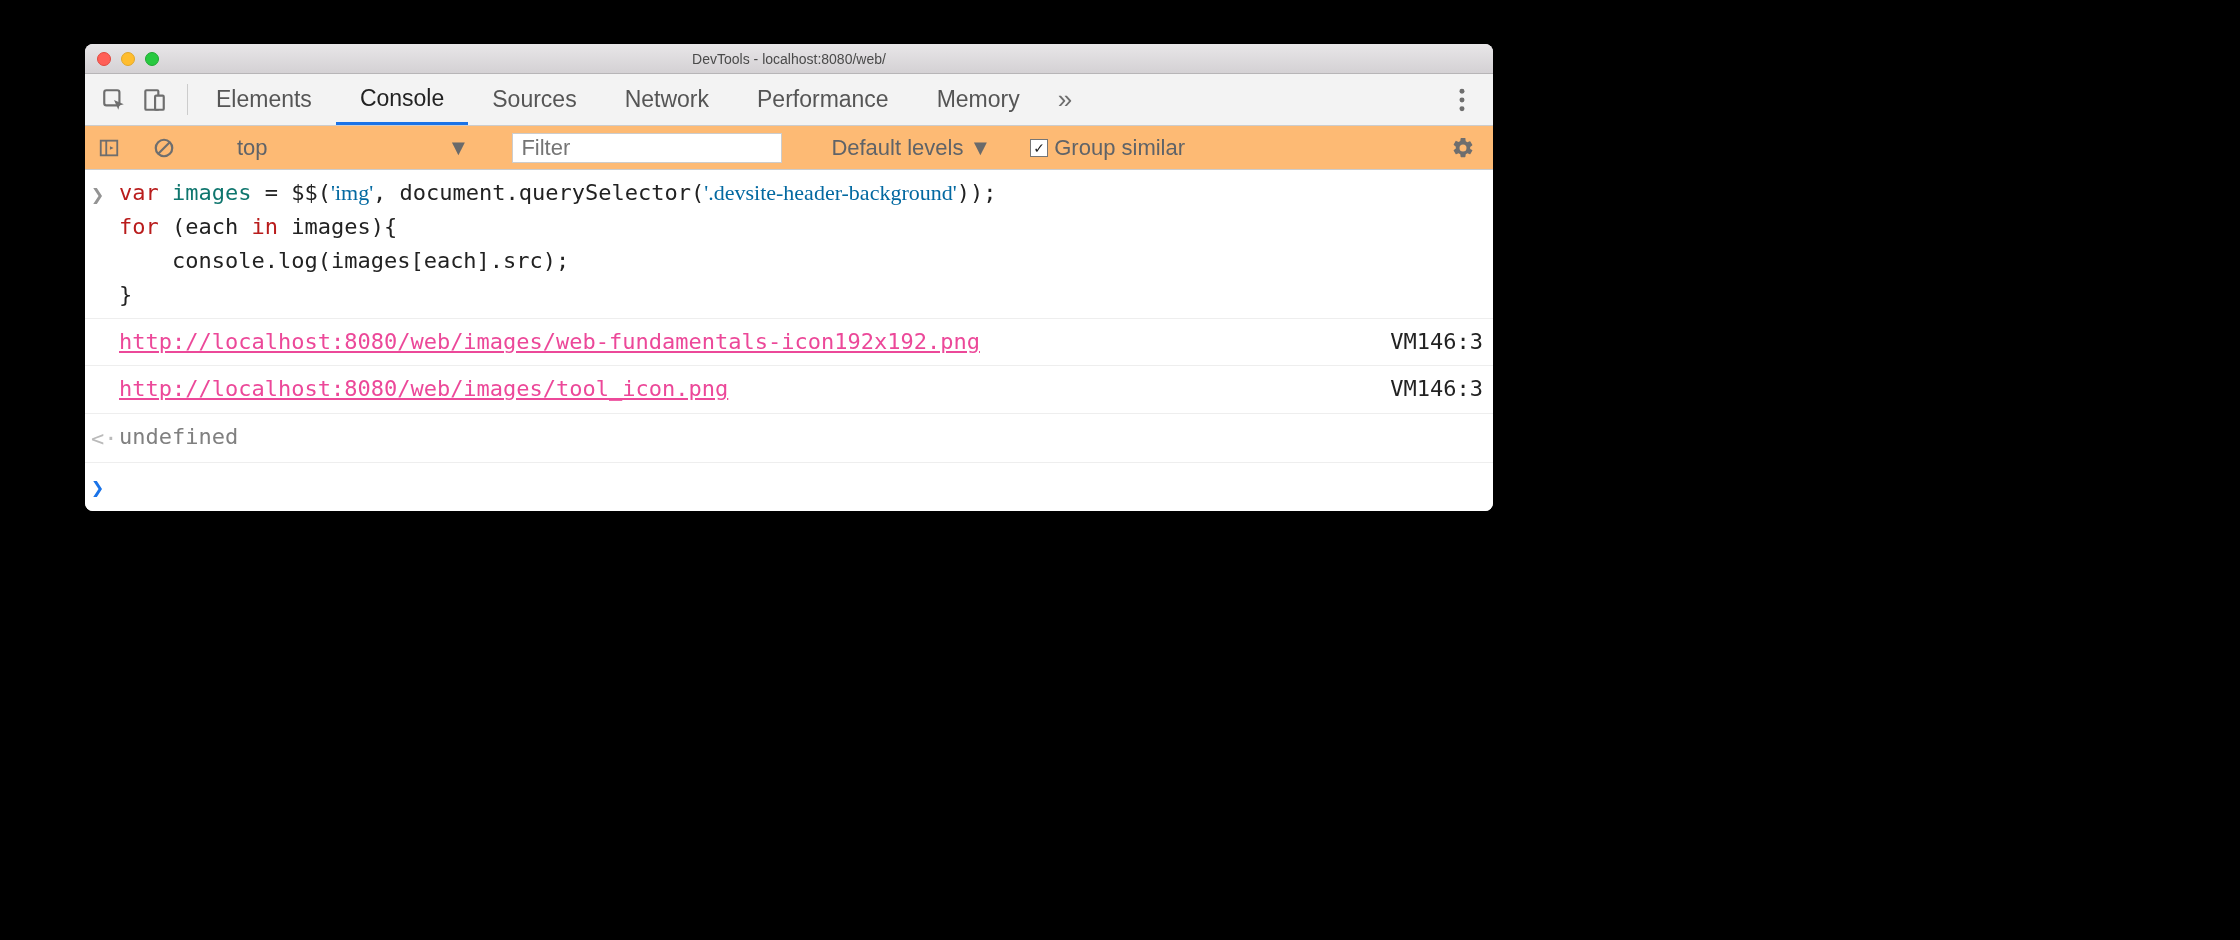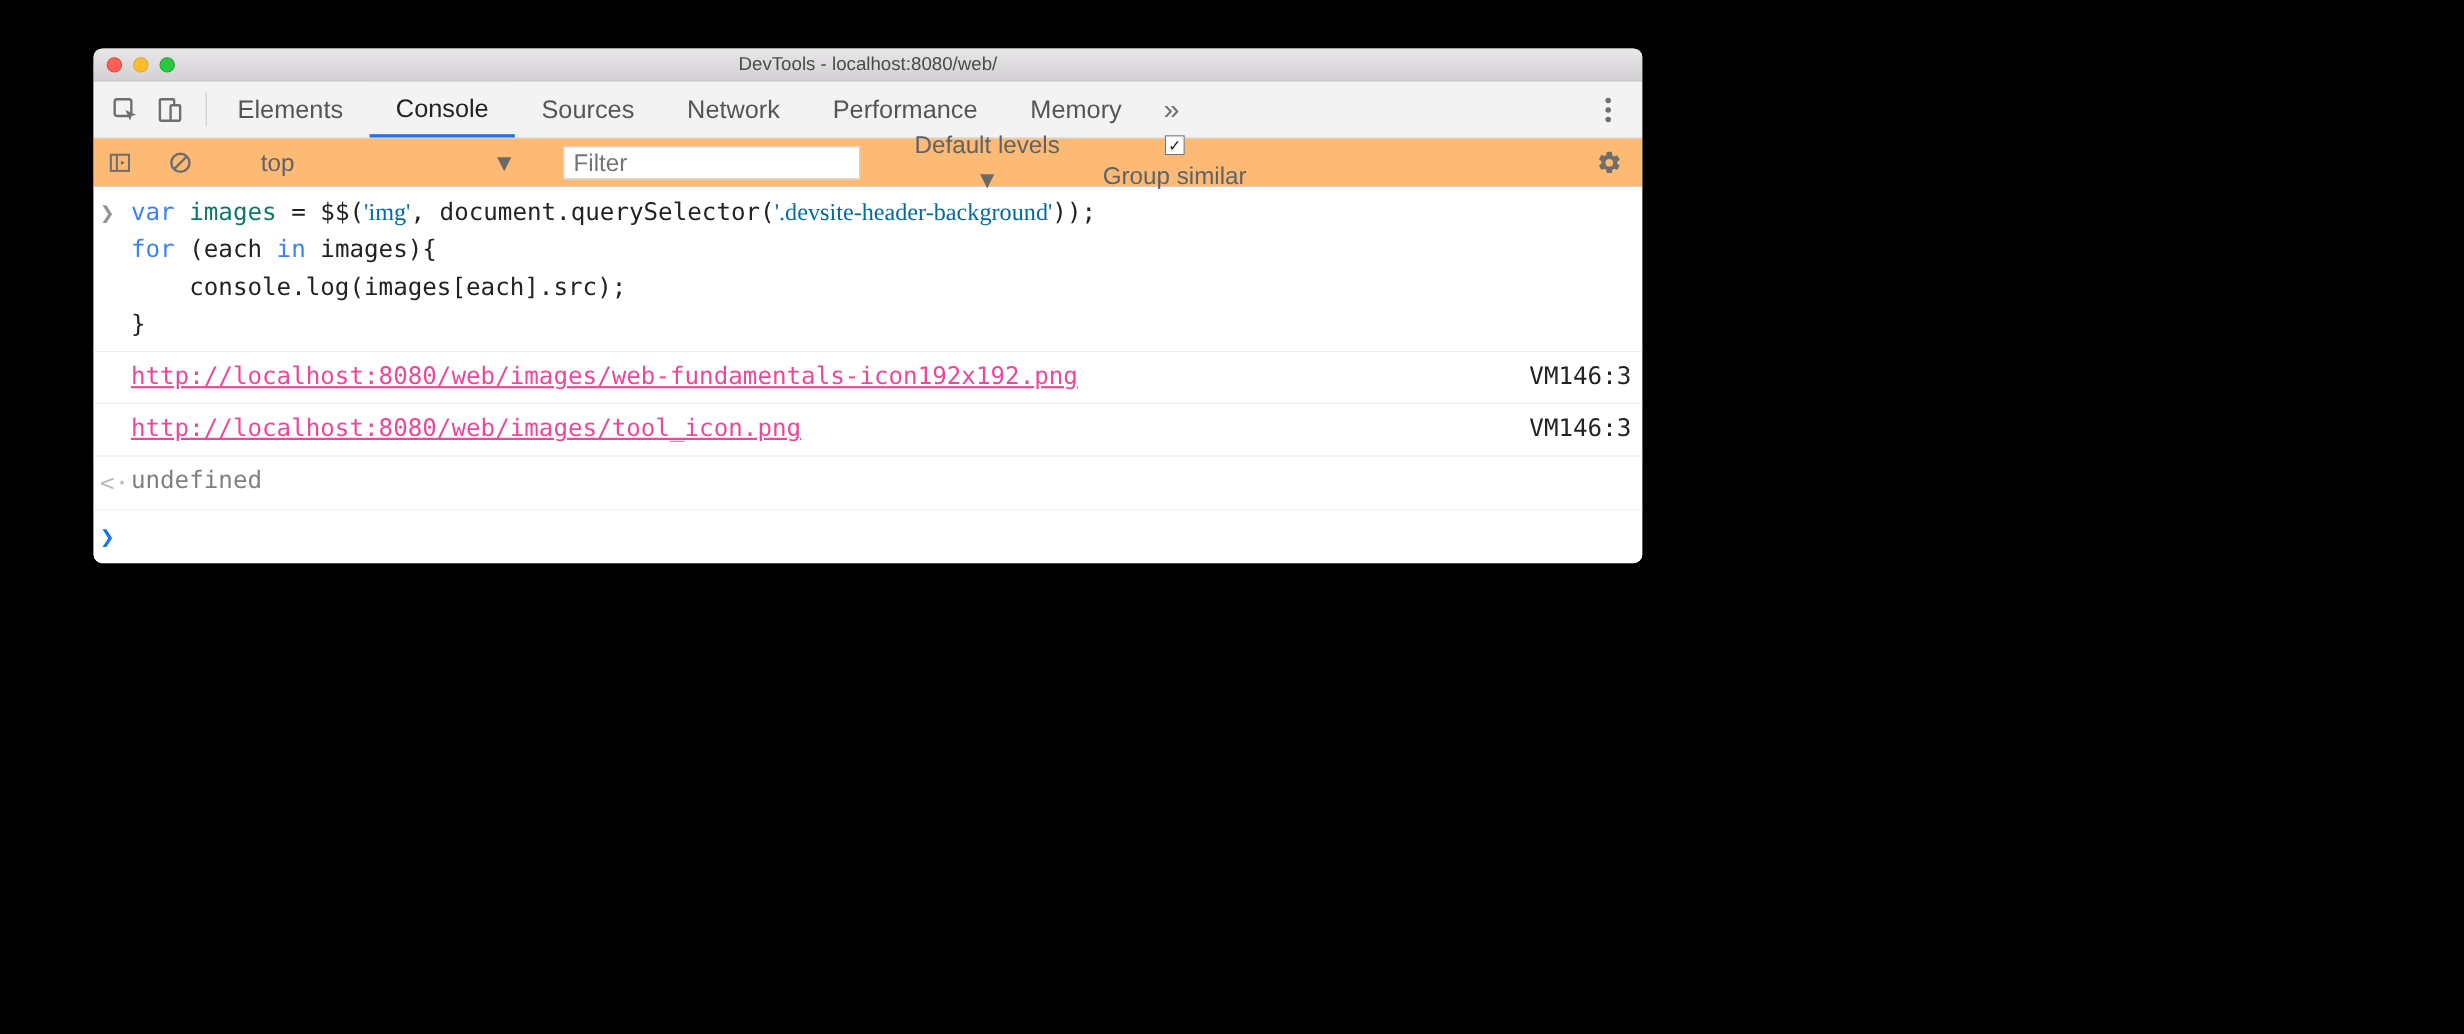--- a/index.html
+++ b/index.html
@@ -44,21 +44,21 @@
   .tl {
     width: 14px; height: 14px; border-radius: 50%;
   }
   .tl.red    { background: #ff5f57; border: 1px solid #e1493f; }
   .tl.yellow { background: #ffbd2e; border: 1px solid #e0a72a; }
   .tl.green  { background: #28c940; border: 1px solid #20a933; }
   .title {
     position: absolute;
     left: 0; right: 0;
     text-align: center;
-    font-size: 17px;
+    font-size: 14px;
     color: #4a4a4a;
     pointer-events: none;
   }
 
   
   .maintabs {
     height: 52px;
     background: #f3f3f3;
     border-bottom: 1px solid #ccc;
     display: flex;
@@ -143,21 +143,21 @@
     height: 30px;
     background: #fff;
     border: 1px solid #ccc;
     padding: 2px 8px;
     font-size: 22px;
     color: #5f6368;
     margin-left: 12px;
   }
   .fb-text {
     padding: 0 10px;
-    display: flex; align-items: center; gap: 6px; flex-direction: column;
+    display: flex; align-items: center; gap: 6px;
   }
   .checkbox {
     width: 18px; height: 18px;
     border: 1px solid #767676;
     display:flex; align-items:center; justify-content:center;
     font-size: 14px; color:#222;
     background:#fff;
   }
   .gear-right {
     margin-left: auto;
@@ -186,21 +186,21 @@
     text-align: left;
     padding-top: 2px;
     user-select: none;
   }
   .gutter.blue { color: #1a73e8; font-weight: 600; }
   .code-area {
     flex: 1;
     white-space: pre;
     color: #222;
   }
-  .kw-purple { color: #3b82f6; }
+  .kw-purple { color: #b91c1c; }
   .kw-teal   { color: #0f766e; }
   .str-red   { color: #0369a1; font-family: Liberation Serif, serif; }
   .row-split {
     display:flex; width:100%;
   }
   .row-msg {
     flex:1;
     color:#ec4899;
     text-decoration: underline;
   }

